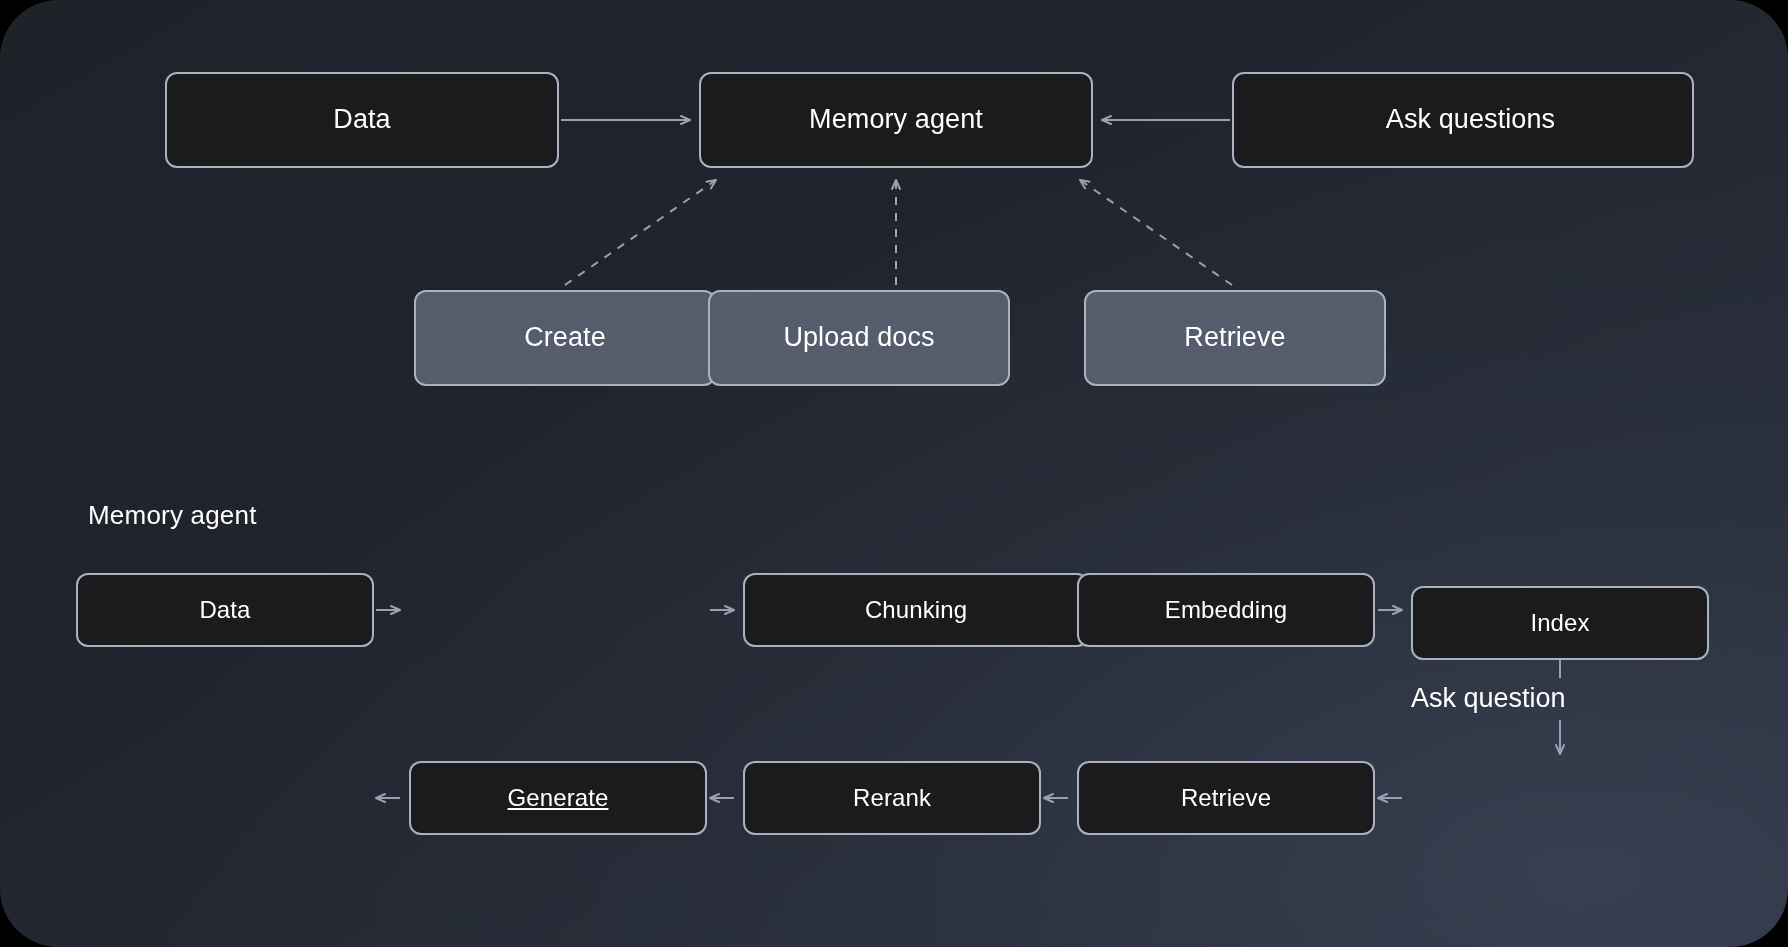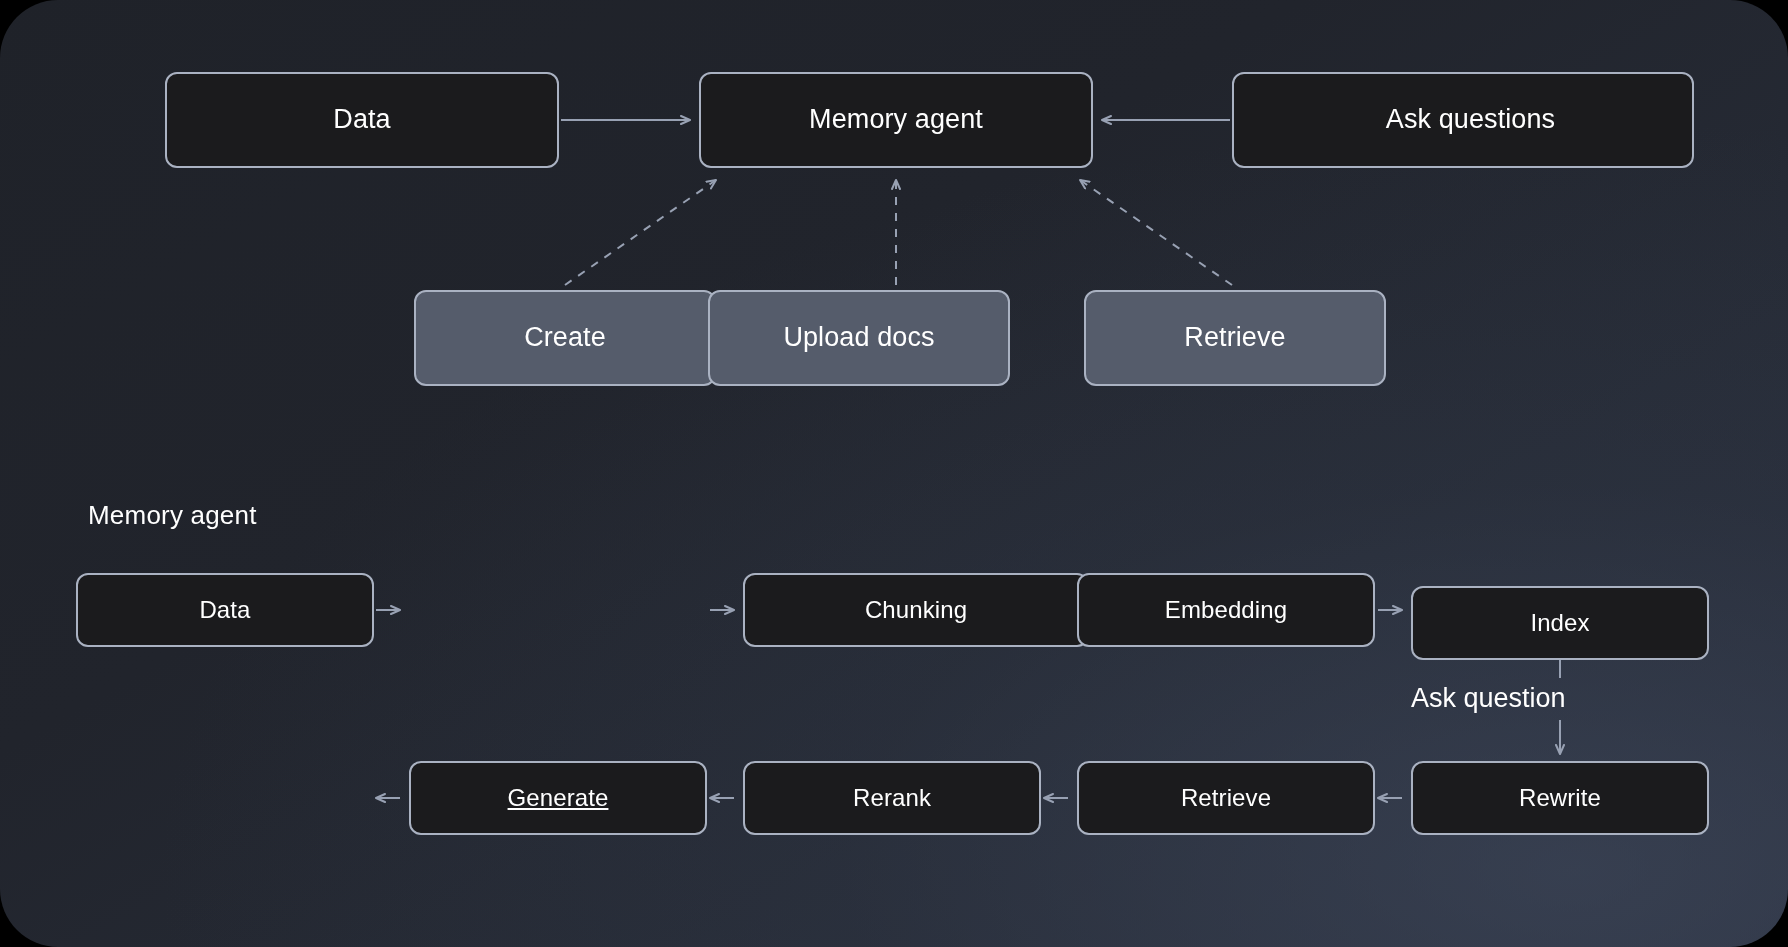--- a/index.html
+++ b/index.html
@@ -173,15 +173,14 @@
 
   <div id="ask-question-label">Ask question</div>
 
 
   <div class="node dark pipe-node" id="pipe-generate">Generate</div>
 
   <div class="node dark pipe-node" id="pipe-rerank">Rerank</div>
 
   <div class="node dark pipe-node" id="pipe-retrieve">Retrieve</div>
 
-  <div class="node dark pipe-node" id="pipe-rewrite">Rewrite</div>
 
 </div>
 
 </body></html>

